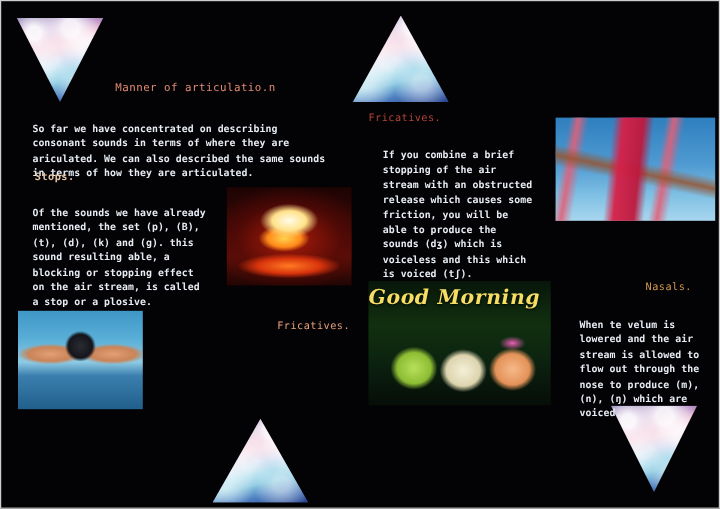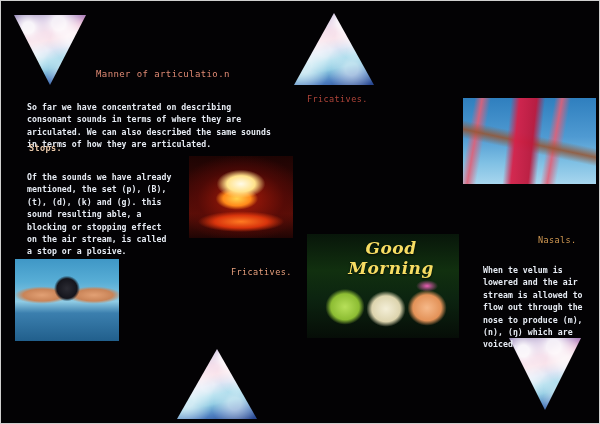--- a/index.html
+++ b/index.html
@@ -125,29 +125,28 @@
     background-image:
       radial-gradient(ellipse 15% 20% at 25% 70%, #b7e05a 0%, #8dbd33 62%, rgba(140,190,50,0) 86%),
       radial-gradient(ellipse 15% 20% at 52% 72%, #f4efd8 0%, #ddd4ae 62%, rgba(220,212,175,0) 86%),
       radial-gradient(ellipse 15% 20% at 79% 71%, #f6b98a 0%, #e39258 62%, rgba(227,146,88,0) 86%),
       radial-gradient(ellipse 9% 7% at 79% 50%, #e95fb4 0%, rgba(233,95,180,0) 80%),
       linear-gradient(180deg, #08160a 0%, #11300f 35%, #0c2410 62%, #060d07 100%);
   }
   #img-birds .gm-text {
     position: absolute;
     left: 0; right: 0; top: 4px;
-    text-align: center;
+    text-align: left;
     color: #f7dd63;
     font-family: "DejaVu Serif", "Liberation Serif", serif;
     font-style: italic;
     font-size: 17px;
     font-weight: 700;
     letter-spacing: .5px;
     text-shadow: 0 1px 2px rgba(0,0,0,.85);
-    margin-left: 16px;
   }
 </style>
 </head>
 <body>
 
 <div id="slide">
 
   <div class="tri tri-down" id="tri-tl"></div>
   <div class="tri tri-up" id="tri-tc"></div>
   <div class="tri tri-up" id="tri-bc"></div>
@@ -166,19 +165,22 @@
   </div>
 
   <div class="heading" id="h-stops">Stops.</div>
   <div class="body" id="t-stops">
     <p>Of the sounds we have already mentioned, the set (p), (B), (t), (d), (k) and (g). this sound resulting able, a blocking or stopping effect on the air stream, is called a stop or a plosive.</p>
   </div>
 
   <div class="heading" id="h-fricat">Fricatives.</div>
 
   <div class="heading" id="h-affric">Fricatives.</div>
+  <div class="body" id="t-affric">
+    <p>If you combine a brief stopping of the air stream with an obstructed release which causes some friction, you will be able to produce the sounds  (dʒ) which is voiceless and this which is voiced (tʃ).</p>
+  </div>
 
   <div class="heading" id="h-nasals">Nasals.</div>
   <div class="body" id="t-nasals">
     <p>When te velum is lowered and the air stream is allowed to flow out through the nose to produce (m), (n), (ŋ) which are voiced.</p>
   </div>
 
 </div>
 
 </body></html>

